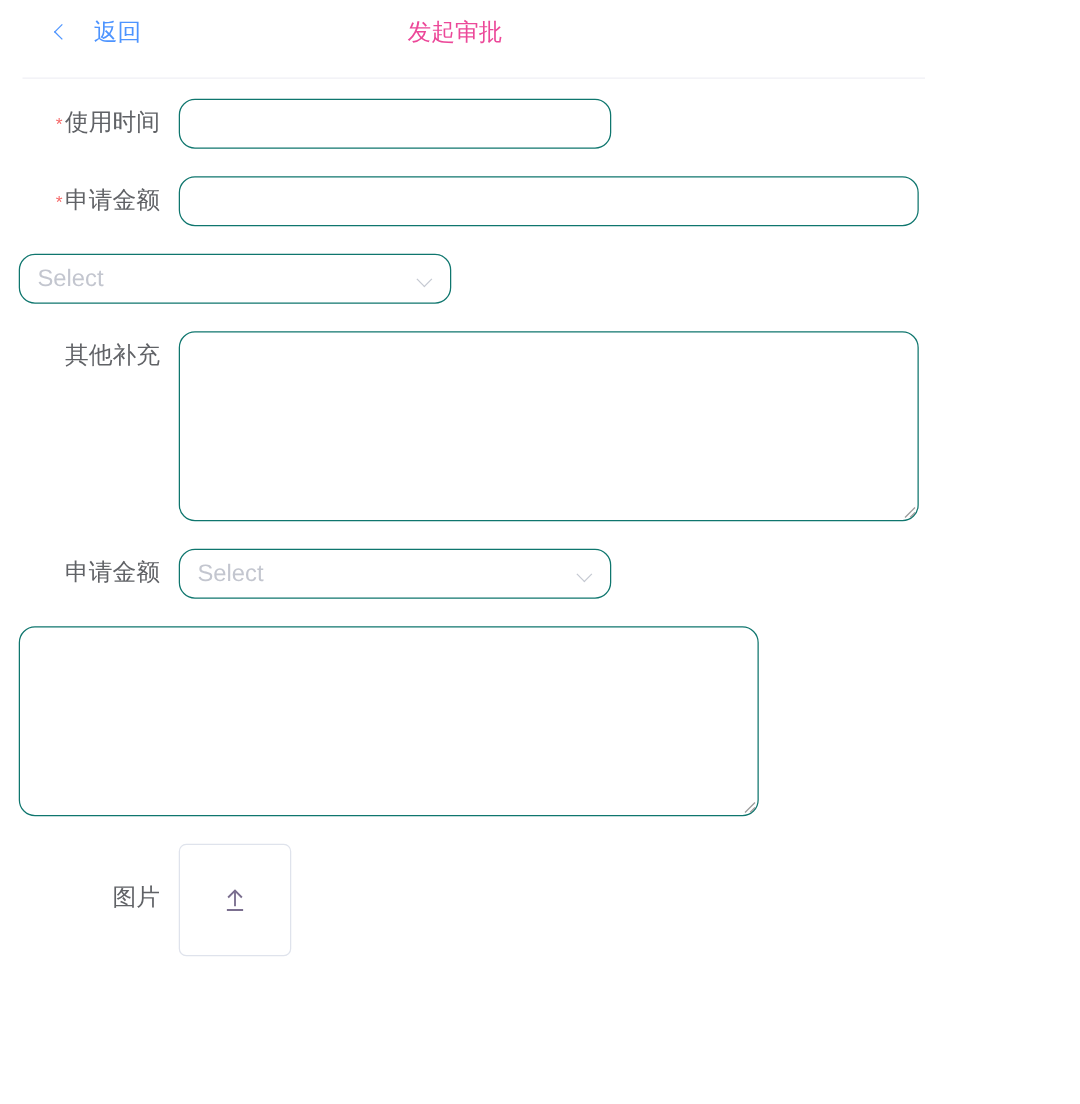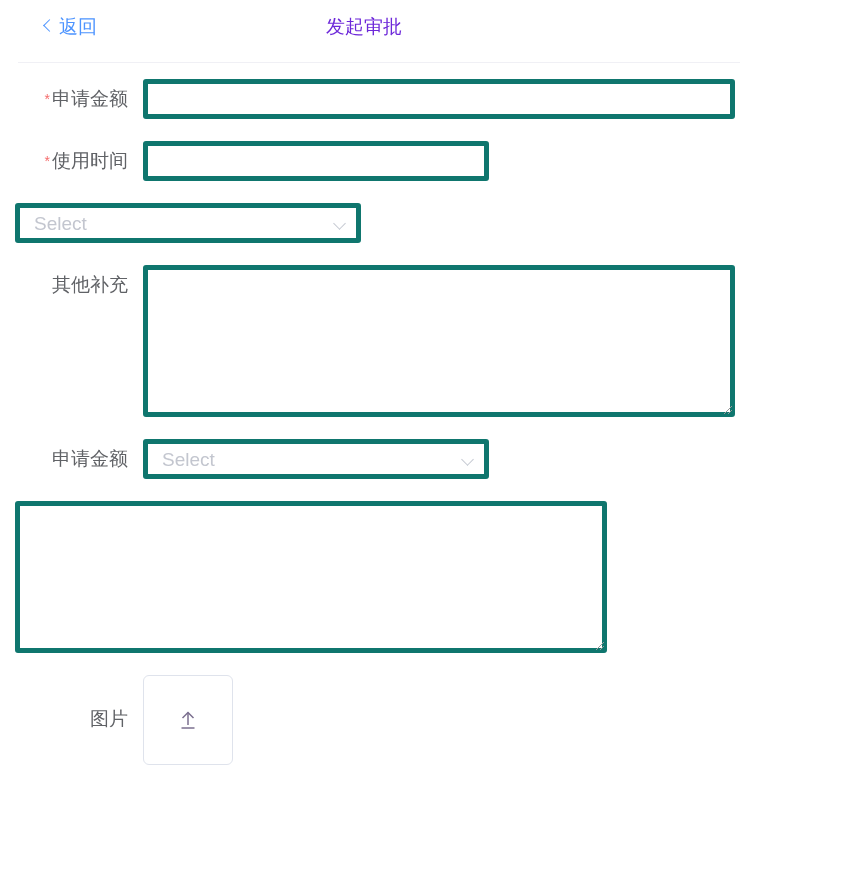--- a/index.html
+++ b/index.html
@@ -21,21 +21,21 @@
     position: relative;
     height: 62px;
     box-sizing: border-box;
   }
   .back-link {
     position: absolute;
     left: 42px;
     top: 17px;
     display: flex;
     align-items: center;
-    gap: 7px;
+    gap: 23px;
     color: #4d94ff;
     font-size: 19px;
     line-height: 1;
     cursor: pointer;
     user-select: none;
   }
   .back-chevron {
     display: inline-block;
     width: 10px;
     height: 17px;
@@ -53,21 +53,21 @@
     border-bottom: 1.6px solid #4d94ff;
     transform: rotate(45deg);
   }
   .page-title {
     position: absolute;
     left: 0;
     right: 12px;
     top: 17px;
     text-align: center;
     font-size: 19px;
-    color: #6d28d9;
+    color: #ec4899;
     line-height: 1;
     padding-right: 124px;
     box-sizing: border-box;
   }
   .header-divider {
     position: absolute;
     left: 18px;
     top: 62px;
     width: 722px;
     height: 1px;
@@ -108,22 +108,22 @@
 
   .field-cell {
     margin-left: 15px;
     position: relative;
   }
 
   
   .ctl {
     box-sizing: border-box;
     background: #ffffff;
-    border: 5px solid #0f766e;
-    border-radius: 3px;
+    border: 1px solid #0f766e;
+    border-radius: 13px;
     font-family: inherit;
     font-size: 19px;
     color: #606266;
     outline: none;
   }
   .input-wide {
     width: 592px;
     height: 40px;
     padding: 0 14px;
   }
@@ -224,29 +224,20 @@
     <span class="back-chevron"></span>
     <span>返回</span>
   </div>
 
   <div class="page-title">发起审批</div>
 
   <div class="header-divider"></div>
 </div>
 
 <div class="form">
-
-  <div class="form-row">
-    <div class="label-cell">
-      <span class="req">*</span><span>申请金额</span>
-    </div>
-    <div class="field-cell">
-      <input class="ctl input-wide" type="text" placeholder="" style="">
-    </div>
-  </div>
 
   <div class="form-row row-date">
     <div class="label-cell">
       <span class="req">*</span><span>使用时间</span>
     </div>
     <div class="field-cell">
       <div class="date-wrap">
         <svg class="calendar-icon" viewBox="0 0 18 18">
           <rect x="1.5" y="3" width="15" height="13" rx="1.5" fill="none" stroke="#c3c9d6" stroke-width="1.3"></rect>
           <line x1="1.5" y1="7" x2="16.5" y2="7" stroke="#c3c9d6" stroke-width="1.3"></line>
@@ -257,20 +248,29 @@
           <rect x="11.8" y="9.4" width="2" height="1.8" fill="#c3c9d6"></rect>
           <rect x="4.2" y="12.4" width="2" height="1.8" fill="#c3c9d6"></rect>
           <rect x="8" y="12.4" width="2" height="1.8" fill="#c3c9d6"></rect>
         </svg>
         <input class="ctl input-date" type="text" placeholder="" style="">
       </div>
     </div>
   </div>
 
   <div class="form-row">
+    <div class="label-cell">
+      <span class="req">*</span><span>申请金额</span>
+    </div>
+    <div class="field-cell">
+      <input class="ctl input-wide" type="text" placeholder="" style="">
+    </div>
+  </div>
+
+  <div class="form-row">
     <div class="field-cell">
       <div class="select-wrap">
         <div class="ctl select-box">
           <span class="select-placeholder">Select</span>
         </div>
         <span class="chevron-down"></span>
       </div>
     </div>
   </div>
 

